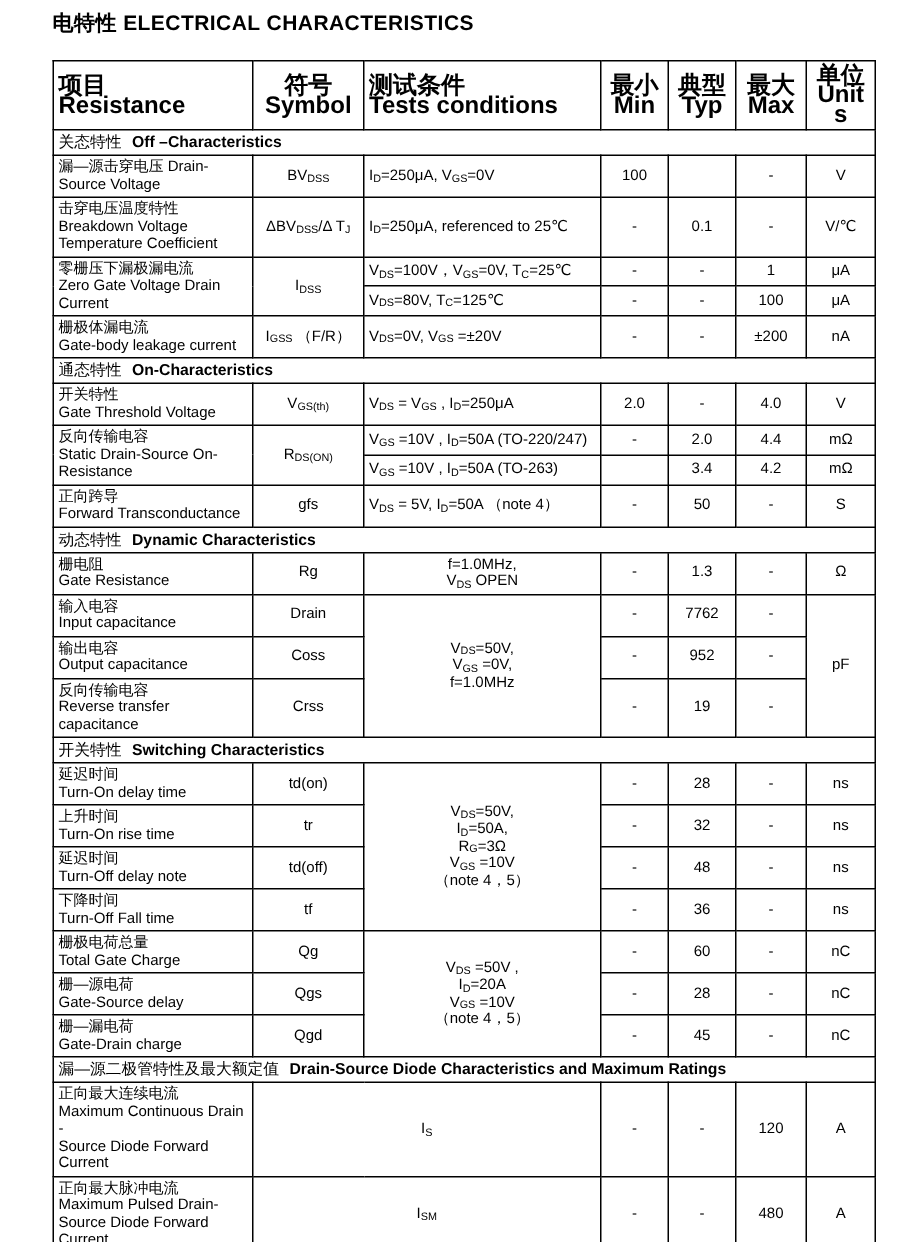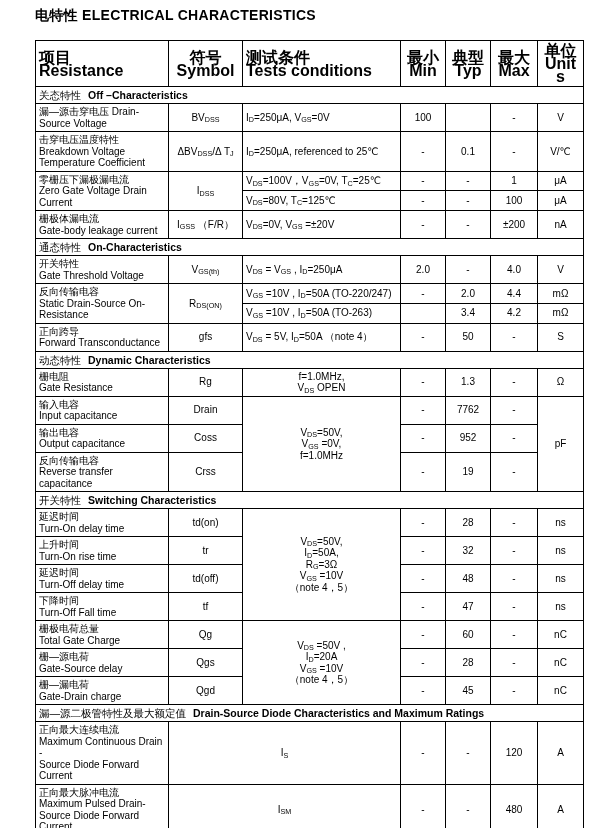--- a/index.html
+++ b/index.html
@@ -431,21 +431,21 @@
           <td class="c">
             <div>-</div>
           </td>
           <td class="c">
             <div>ns</div>
           </td>
         </tr>
         <tr>
           <td class="l">
             <div>延迟时间</div>
-            <div>Turn-Off delay time</div>
+            <div>Turn-Off delay note</div>
           </td>
           <td class="c">
             <div>td(off)</div>
           </td>
           <td class="c">
             <div>-</div>
           </td>
           <td class="c">
             <div>48</div>
           </td>
@@ -461,21 +461,21 @@
             <div>下降时间</div>
             <div>Turn-Off Fall time</div>
           </td>
           <td class="c">
             <div>tf</div>
           </td>
           <td class="c">
             <div>-</div>
           </td>
           <td class="c">
-            <div>47</div>
+            <div>36</div>
           </td>
           <td class="c">
             <div>-</div>
           </td>
           <td class="c">
             <div>ns</div>
           </td>
         </tr>
         <tr>
           <td class="l">

